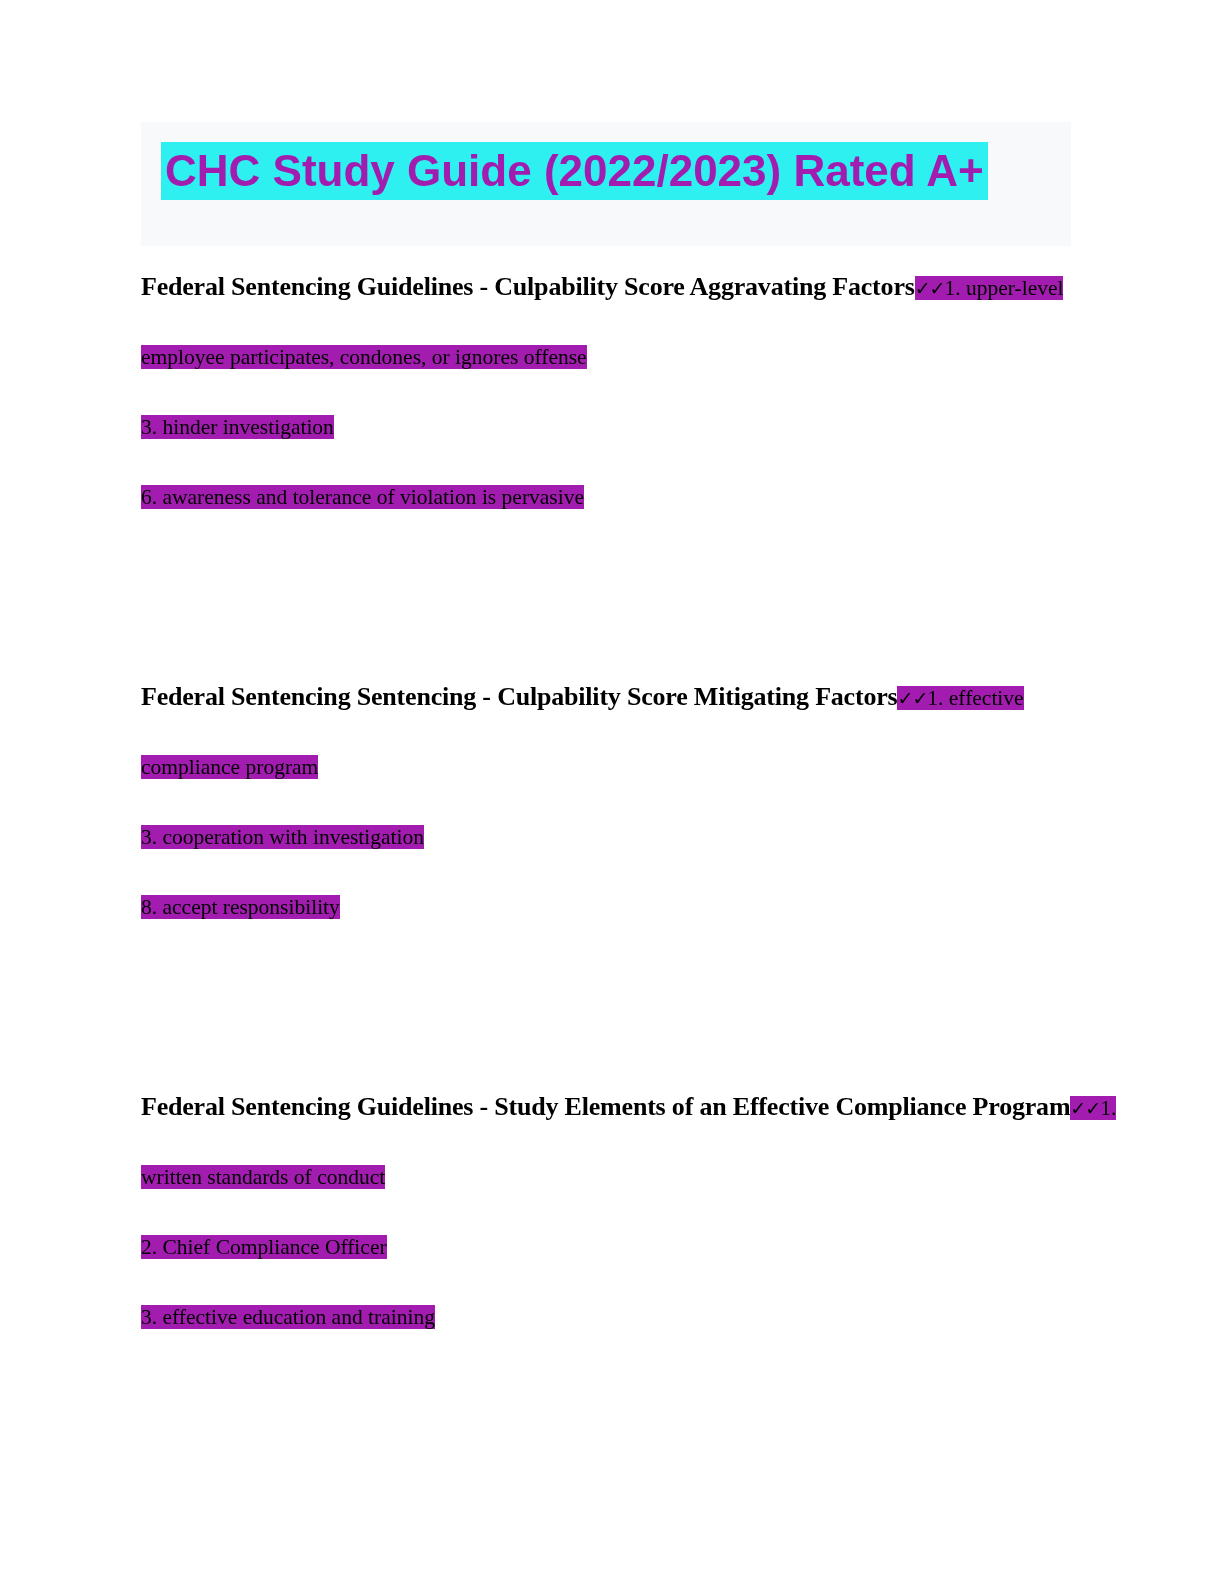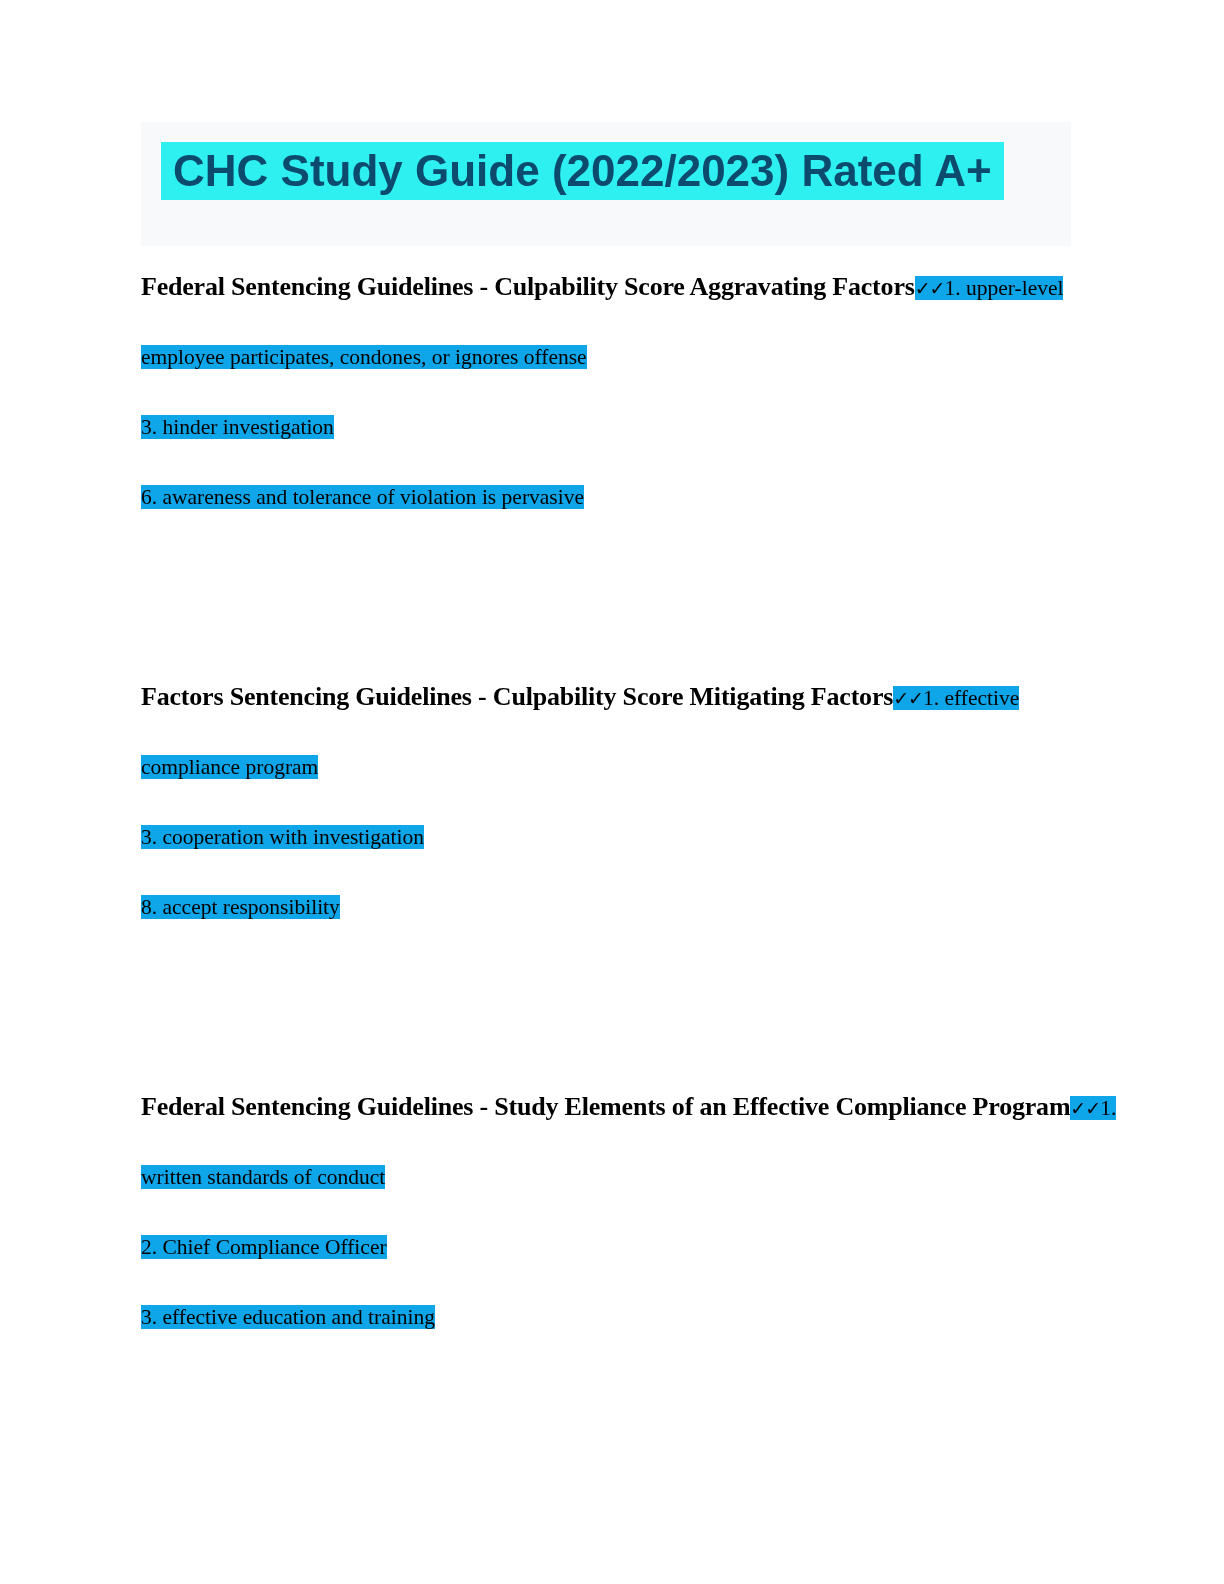--- a/index.html
+++ b/index.html
@@ -32,24 +32,24 @@
     background: #f7f9fa;
   }
   .title-text {
     position: absolute;
     left: 161px;
     top: 142px;
     font-family: "Liberation Sans", sans-serif;
     font-weight: bold;
     font-size: 44px;
     line-height: 58px;
-    color: #0c4a6e;
+    color: #a21caf;
     background: #2ff0f0;
     display: inline-block;
-    padding: 0 12px;
+    padding: 0 4px;
     white-space: nowrap;
   }
   .content {
     position: absolute;
     left: 141px;
     top: 252px;
     width: 960px;
   }
   .qa-block {
     margin-bottom: 0;
@@ -60,21 +60,21 @@
     height: 70px;
     white-space: nowrap;
   }
   .prompt {
     font-family: "Liberation Serif", serif;
     font-weight: bold;
     font-size: 26px;
     letter-spacing: -0.2px;
   }
   .hl {
-    background: #0ea5e9;
+    background: #a21caf;
   }
   .check {
     font-family: "DejaVu Sans", sans-serif;
     font-weight: bold;
     font-size: 19px;
     letter-spacing: -1px;
   }
   .ans {
     font-family: "Liberation Serif", serif;
     font-size: 21.5px;
@@ -105,21 +105,21 @@
       </div>
       <div class="line">
         <span class="hl ans">6. awareness and tolerance of violation is pervasive</span>
       </div>
     </div>
 
     <div class="gap"></div>
 
     <div class="qa-block">
       <div class="line">
-        <span class="prompt">Factors Sentencing Guidelines - Culpability Score Mitigating Factors</span><span class="hl"><span class="check">✓✓</span><span class="ans">1. effective</span></span>
+        <span class="prompt">Federal Sentencing Sentencing - Culpability Score Mitigating Factors</span><span class="hl"><span class="check">✓✓</span><span class="ans">1. effective</span></span>
       </div>
       <div class="line">
         <span class="hl ans">compliance program</span>
       </div>
       <div class="line">
         <span class="hl ans">3. cooperation with investigation</span>
       </div>
       <div class="line">
         <span class="hl ans">8. accept responsibility</span>
       </div>

